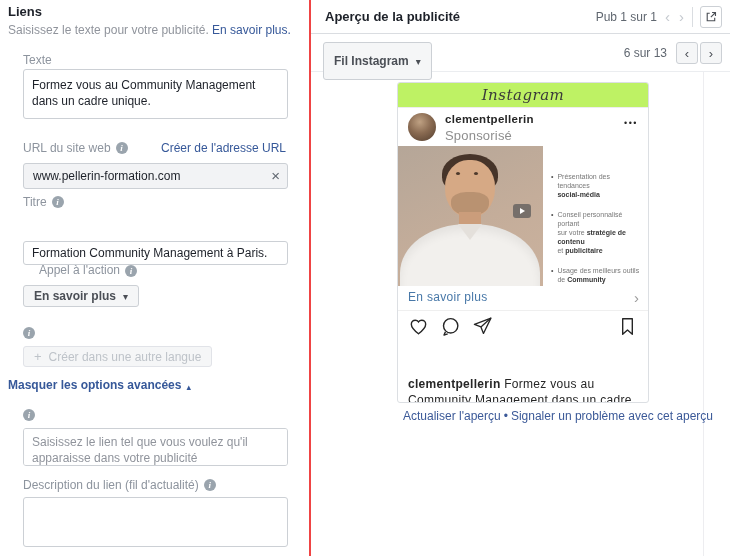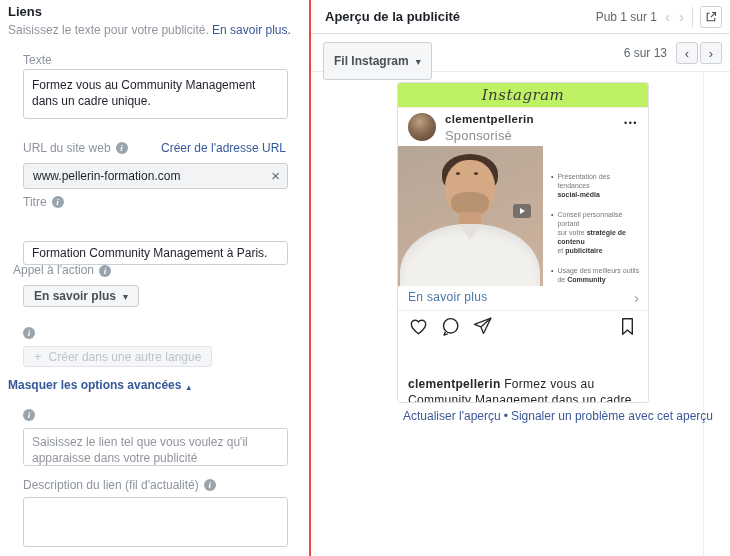--- a/index.html
+++ b/index.html
@@ -106,21 +106,21 @@
       <input class="url-input" type="text" value="www.pellerin-formation.com" style="">
       <span class="url-clear">×</span>
     </div>
 
     <div class="lp-abs field-label" style="left:23px; top:195px;">
       <span>Titre</span>
       <span class="info-badge">i</span>
     </div>
     <input class="lp-abs inp" style="left: 23px; top: 230px; height: 24px; padding-top: 0px; padding-bottom: 0px; margin-top: 11px;" type="text" value="Formation Community Management à Paris.">
 
-    <div class="lp-abs field-label" style="left:13px; top:263px;align-items:flex-end;">
+    <div class="lp-abs field-label" style="left:39px; top:263px;align-items:flex-end;">
       <span>Appel à l'action</span>
       <span class="info-badge">i</span>
     </div>
     <button class="lp-abs btn" style="left:23px; top:285px;">
       <span>En savoir plus</span>
       <span class="caret">▾</span>
     </button>
 
     <div class="lp-abs field-label" style="left:23px; top:327px;">
       <span class="info-badge">i</span>

